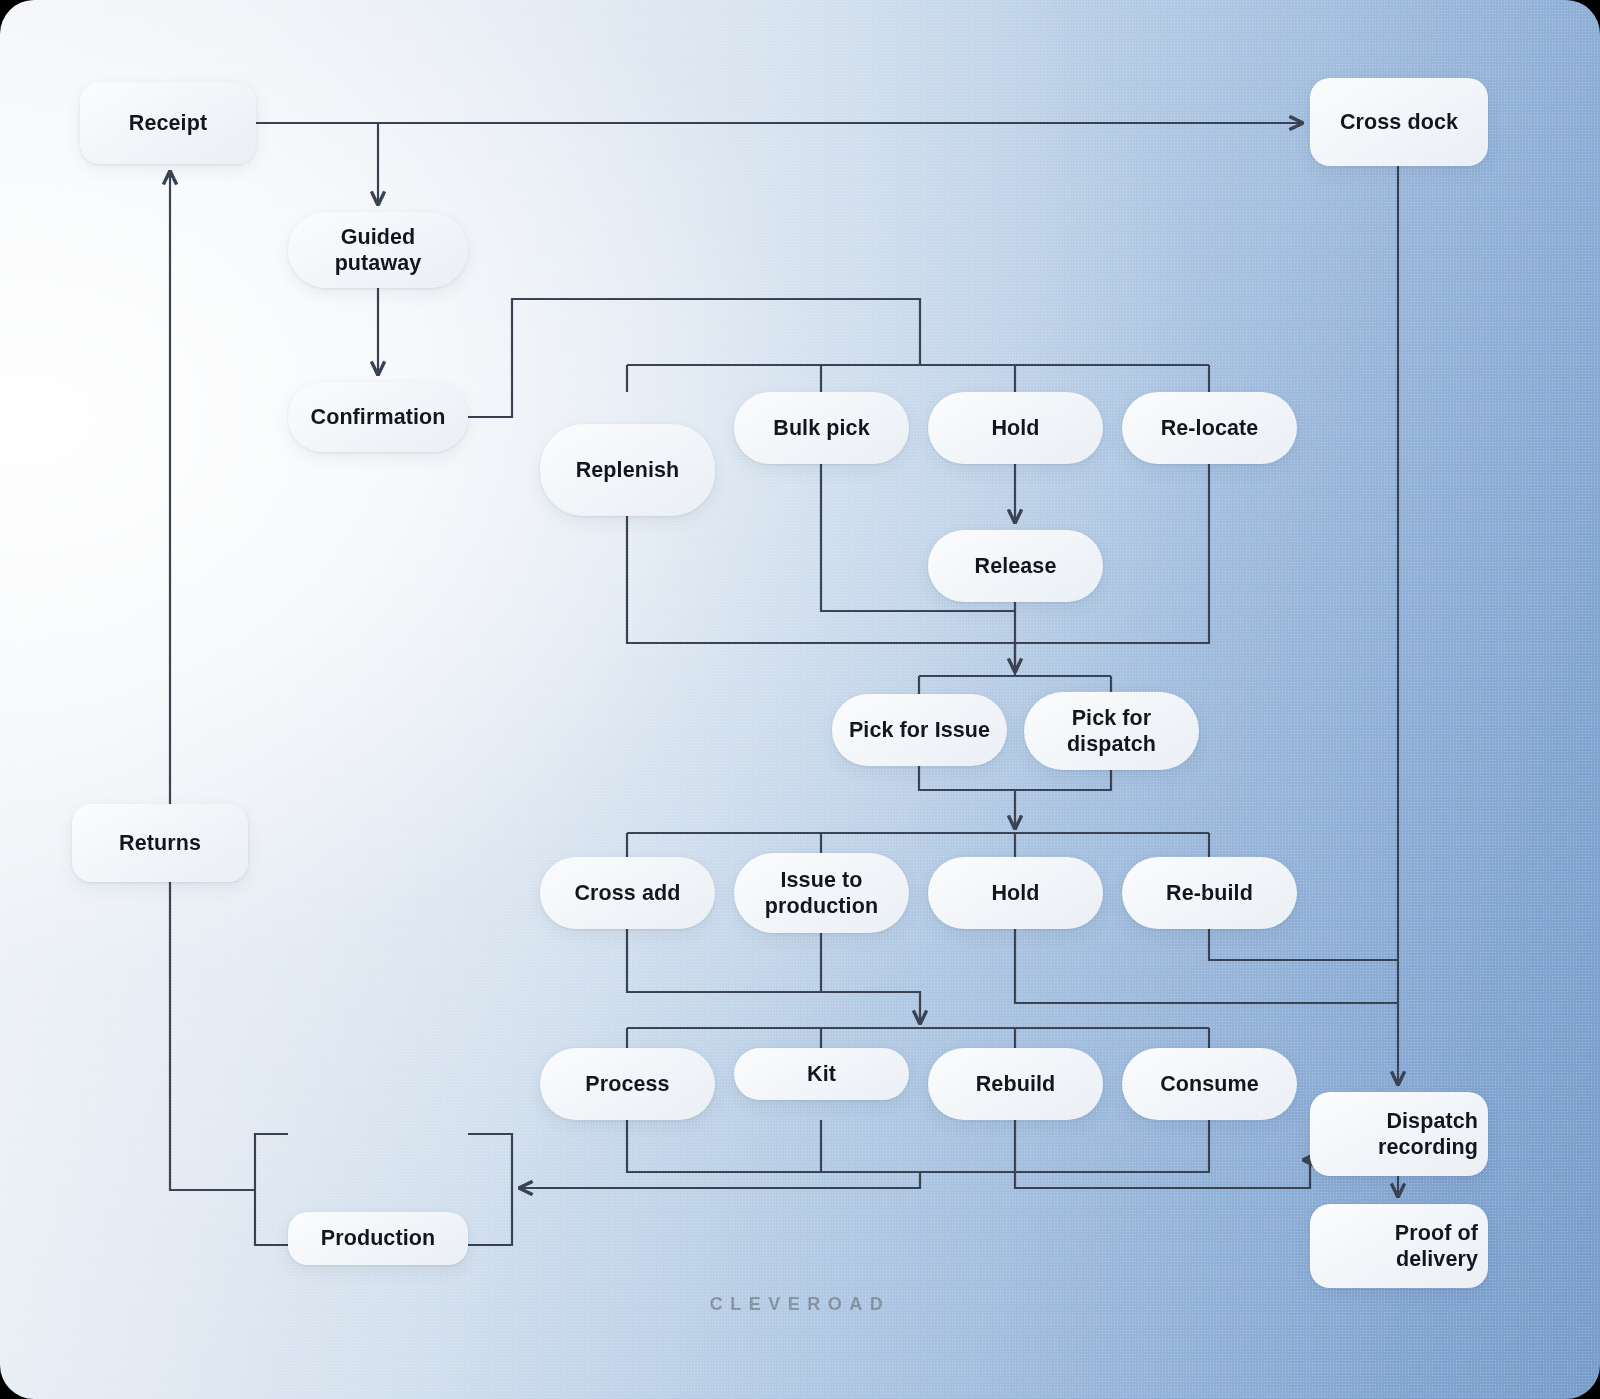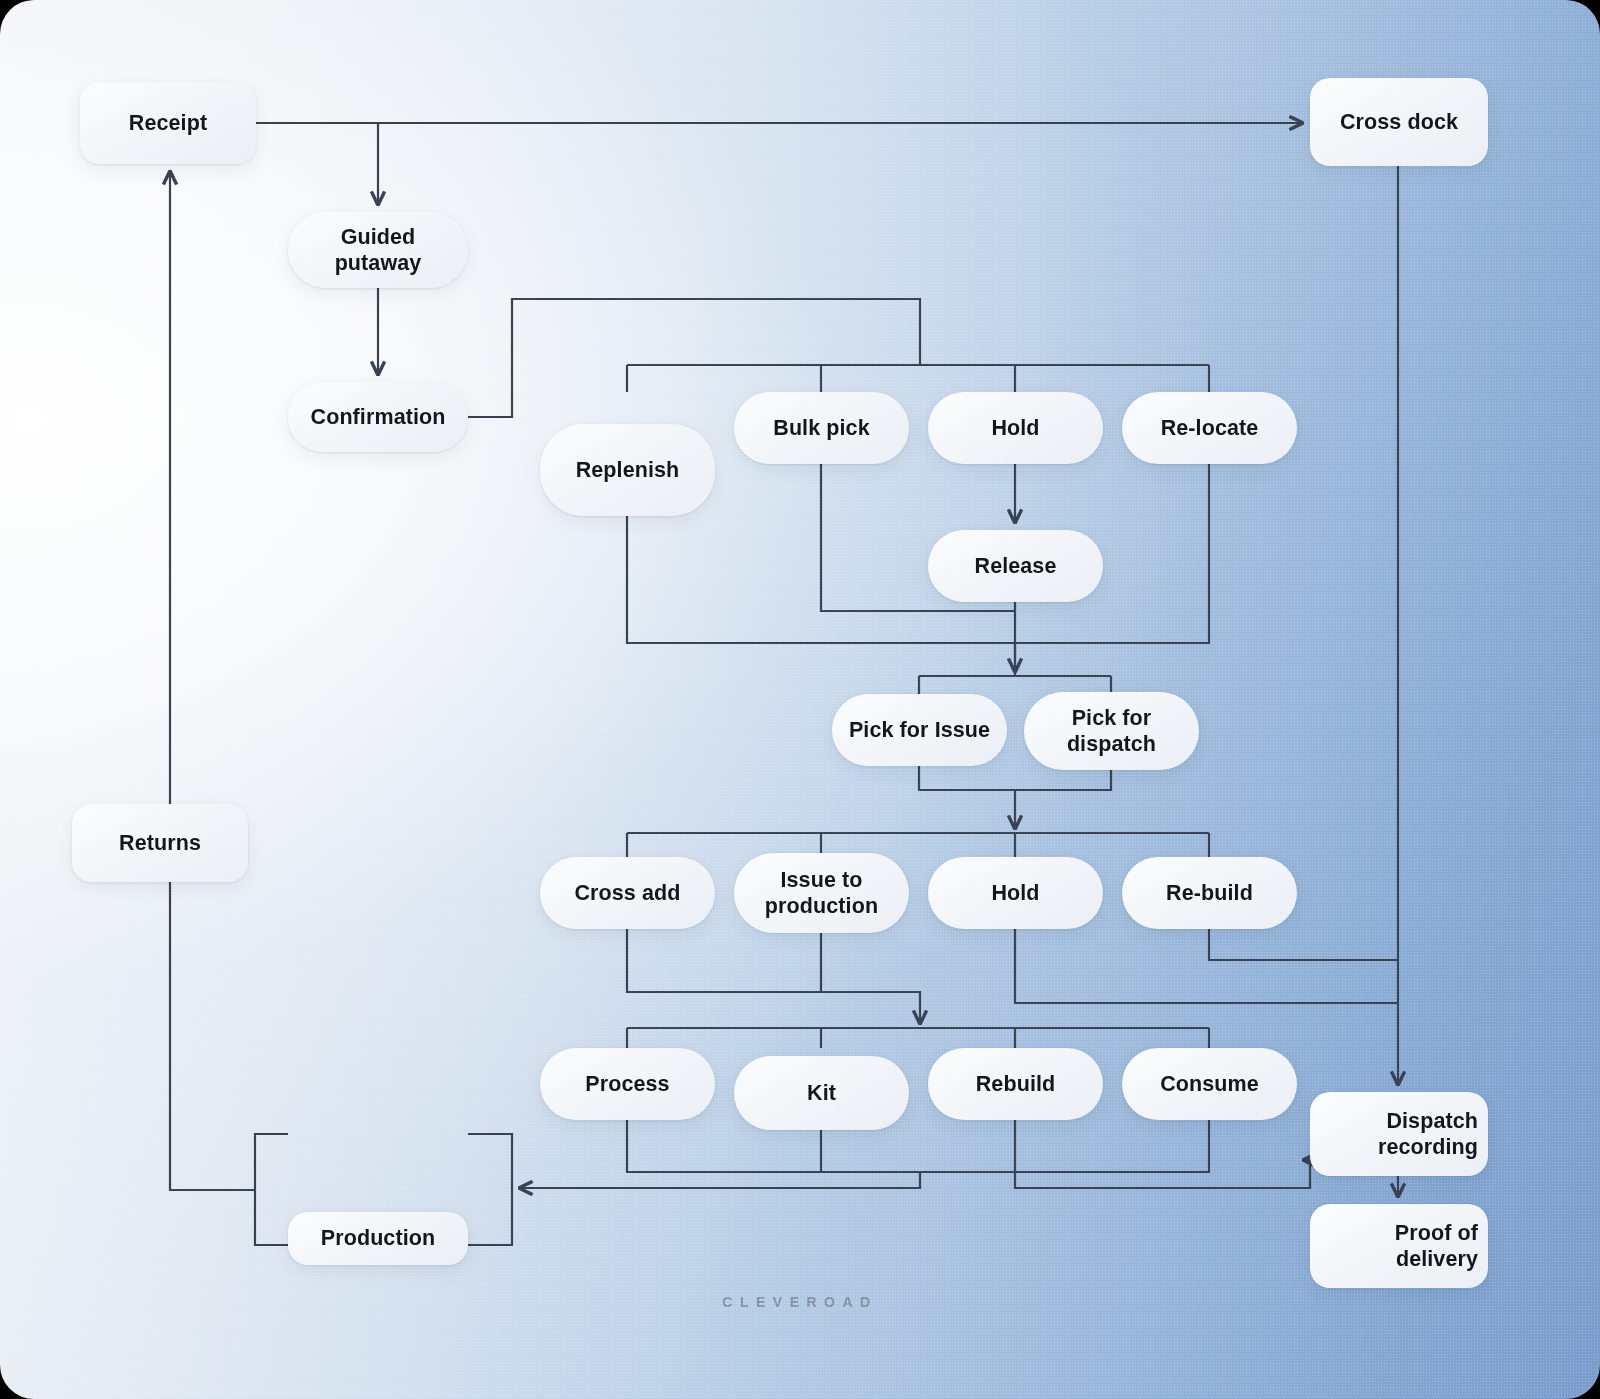--- a/index.html
+++ b/index.html
@@ -42,21 +42,21 @@
     background:linear-gradient(150deg,#fbfcfd 0%,#f1f4f8 55%,#eaeff5 100%);
     box-shadow:0 1px 3px rgba(30,50,80,.10), 0 6px 18px rgba(30,50,80,.07);
     font-size:21.5px;font-weight:600;letter-spacing:.1px;line-height:1.22;
     box-sizing:border-box;padding:4px 10px;
   }
   .pill{border-radius:44px;}
   .rect{border-radius:20px;text-align:right;}
 
   #watermark{
     position:absolute;left:0;right:0;top:1294px;text-align:center;
-    color:#6f7a85;opacity:.72;font-size:14px;font-weight:700;letter-spacing:7.5px;
+    color:#6f7a85;opacity:.72;font-size:18px;font-weight:700;letter-spacing:7.5px;
   }
 </style>
 </head>
 <body>
 
 <div id="canvas">
 
   <svg id="wires" viewBox="0 0 1600 1399" xmlns="http://www.w3.org/2000/svg">
     <defs>
       <marker id="ah" viewBox="0 0 10 10" refX="9.2" refY="5" markerWidth="7.2" markerHeight="7.2" orient="auto-start-reverse">
@@ -157,21 +157,21 @@
   <div class="node pill" style="left:540px;top:857px;width:175px;height:72px;">Cross add</div>
 
   <div class="node pill" style="left:734px;top:853px;width:175px;height:80px;">Issue to production</div>
 
   <div class="node pill" style="left:928px;top:857px;width:175px;height:72px;">Hold</div>
 
   <div class="node pill" style="left:1122px;top:857px;width:175px;height:72px;">Re-build</div>
 
   <div class="node pill" style="left:540px;top:1048px;width:175px;height:72px;">Process</div>
 
-  <div class="node pill" style="left:734px;top:1048px;width:175px;height:74px;margin-top:8px;">Kit</div>
+  <div class="node pill" style="left:734px;top:1048px;width:175px;height:52px;">Kit</div>
 
   <div class="node pill" style="left:928px;top:1048px;width:175px;height:72px;">Rebuild</div>
 
   <div class="node pill" style="left:1122px;top:1048px;width:175px;height:72px;">Consume</div>
 
   <div class="node rect" style="left:1310px;top:1092px;width:178px;height:84px;">Dispatch recording</div>
 
   <div class="node rect" style="left:1310px;top:1204px;width:178px;height:84px;">Proof of delivery</div>
 
   <div class="node rect" style="left:72px;top:804px;width:176px;height:78px;">Returns</div>

